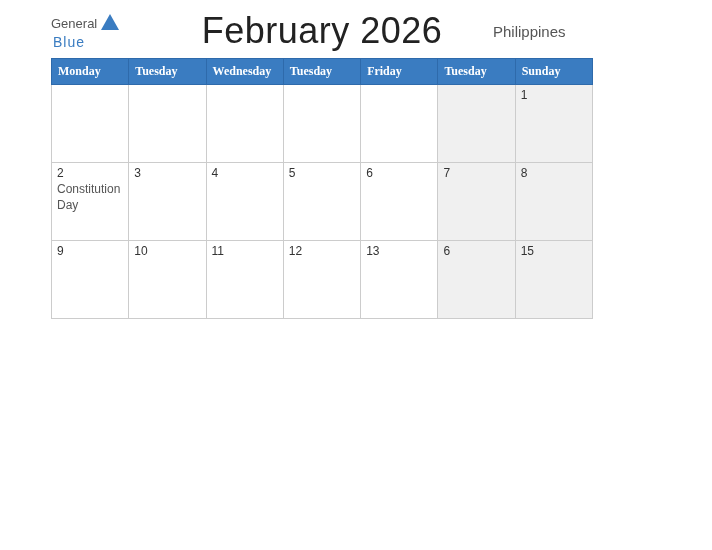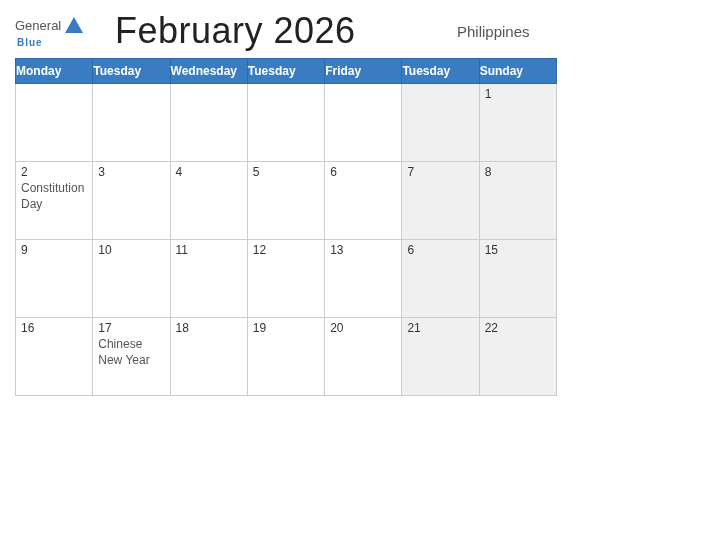--- a/index.html
+++ b/index.html
@@ -8,38 +8,40 @@
       background: #fff;
       width: 712px;
       height: 550px;
       overflow: hidden;
     }
     .page {
       width: 572px;
       height: 550px;
       background: #fff;
       padding: 10px 15px 10px 15px;
+      margin-left: 36px;
     }
     .header {
       display: flex;
       align-items: center;
       justify-content: space-between;
       margin-bottom: 6px;
     }
     .logo-text-general {
       font-size: 13px;
       color: #555;
       font-weight: normal;
     }
     .logo-icon {
       width: 22px;
       height: 22px;
       margin-left: 2px;
     }
     .title-block {
+      text-align: center;
       flex: 1;
     }
     .calendar-title {
       font-size: 36px;
       font-weight: normal;
       color: #222;
       letter-spacing: 0.5px;
     }
     .country-name {
       font-size: 15px;
@@ -50,23 +52,24 @@
     .calendar-table {
       width: 100%;
       border-collapse: collapse;
       table-layout: fixed;
     }
     .calendar-table thead tr th {
       background: #3a7cc1;
       color: #fff;
       font-size: 12px;
       font-weight: bold;
-      padding: 5px 0;
+      padding: 5px 6px;
       text-align: left;
       border: 1px solid #2e6aab;
+      font-family: Liberation Serif, serif;
     }
     .calendar-table tbody tr td {
       border: 1px solid #ccc;
       vertical-align: top;
       padding: 3px 5px;
       height: 78px;
       font-size: 11px;
       color: #222;
       background: #fff;
     }
@@ -93,23 +96,23 @@
       display: flex;
       flex-direction: column;
       align-items: flex-start;
       min-width: 100px;
     }
     .logo-line1 {
       display: flex;
       align-items: center;
     }
     .logo-line2 {
-      font-size: 10px;
+      font-size: 14px;
       color: #3a7cc1;
-      font-weight: bold;
+      font-weight: normal;
       letter-spacing: 1px;
       margin-left: 2px;
     }
   </style>
 </head>
 <body>
 
 <div class="page">
   <div class="header">
     <div class="logo-wrapper">
@@ -191,39 +194,15 @@
           <td>
             <span class="day-number">13</span>
           </td>
           <td class="weekend">
             <span class="day-number">6</span>
           </td>
           <td class="weekend">
             <span class="day-number">15</span>
           </td>
         </tr>
-        <tr class="week-row">
-          <td>
-            <span class="day-number">16</span>
-          </td>
-          <td>
-            <span class="day-number">17</span>
-            <span class="event-text">Chinese New Year</span>
-          </td>
-          <td>
-            <span class="day-number">18</span>
-          </td>
-          <td>
-            <span class="day-number">19</span>
-          </td>
-          <td>
-            <span class="day-number">20</span>
-          </td>
-          <td class="weekend">
-            <span class="day-number">21</span>
-          </td>
-          <td class="weekend">
-            <span class="day-number">22</span>
-          </td>
-        </tr>
       </tbody>
   </table>
 </div>
 
 </body></html>

